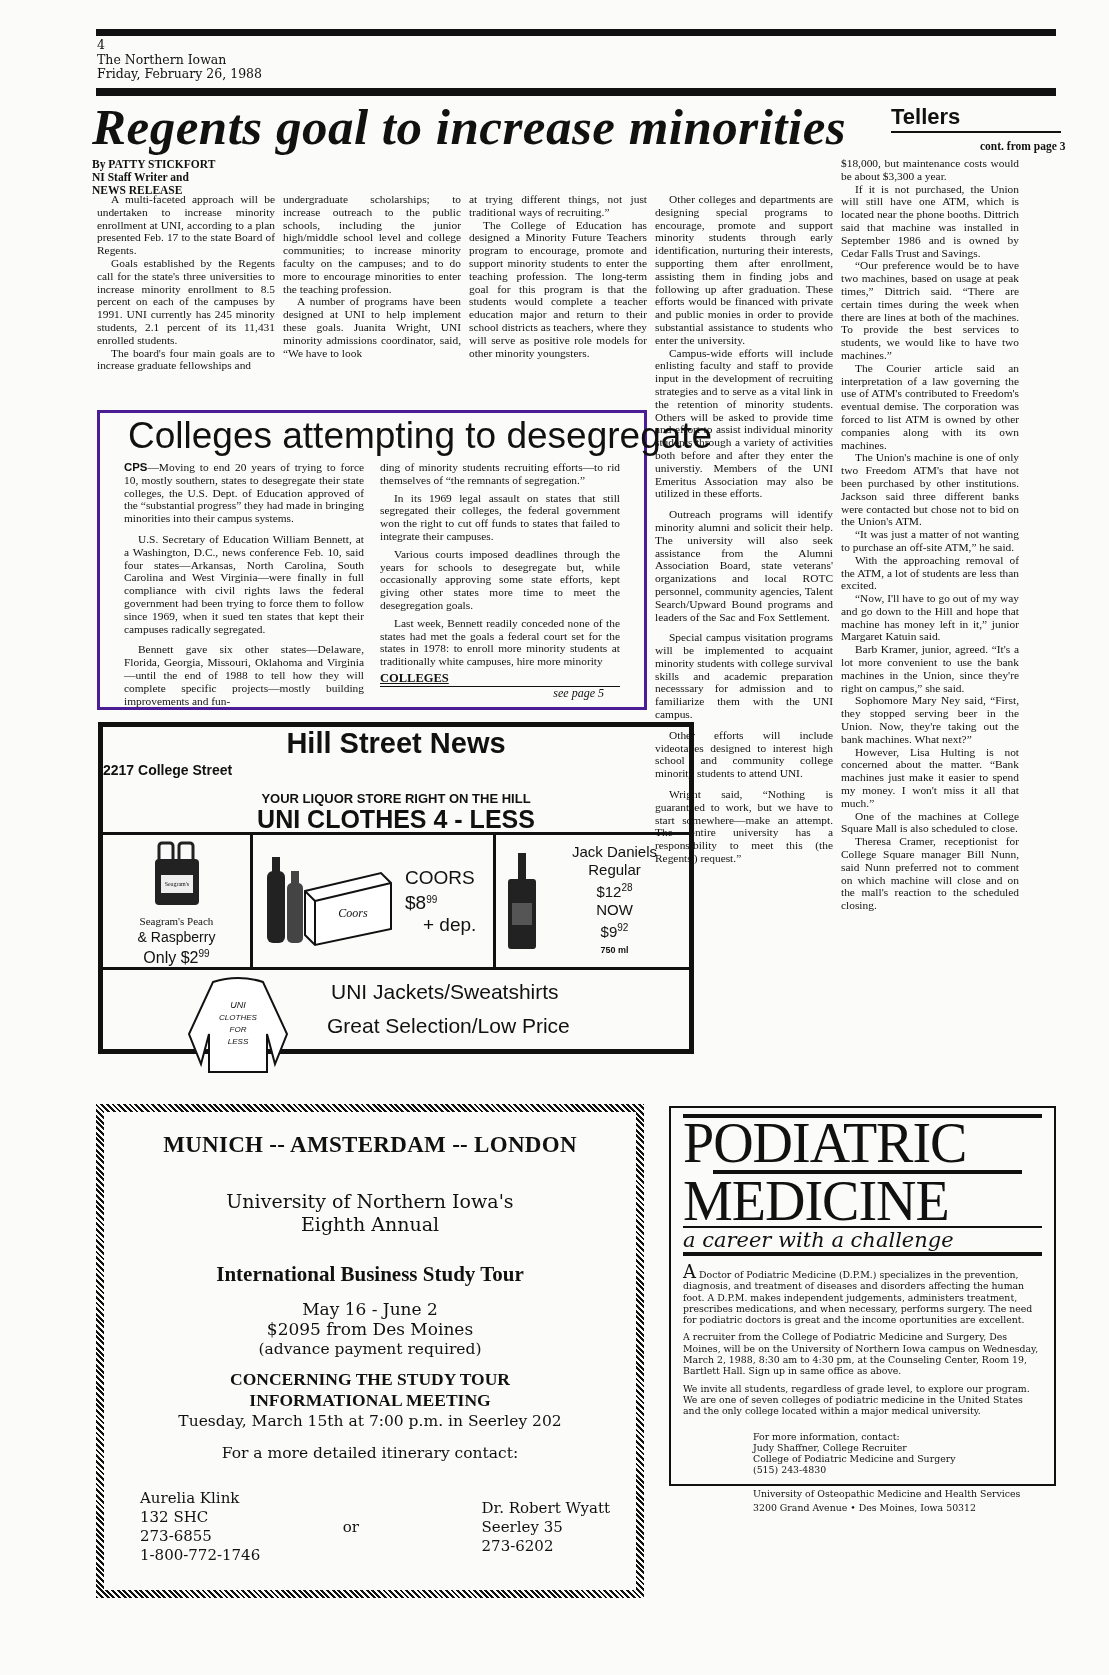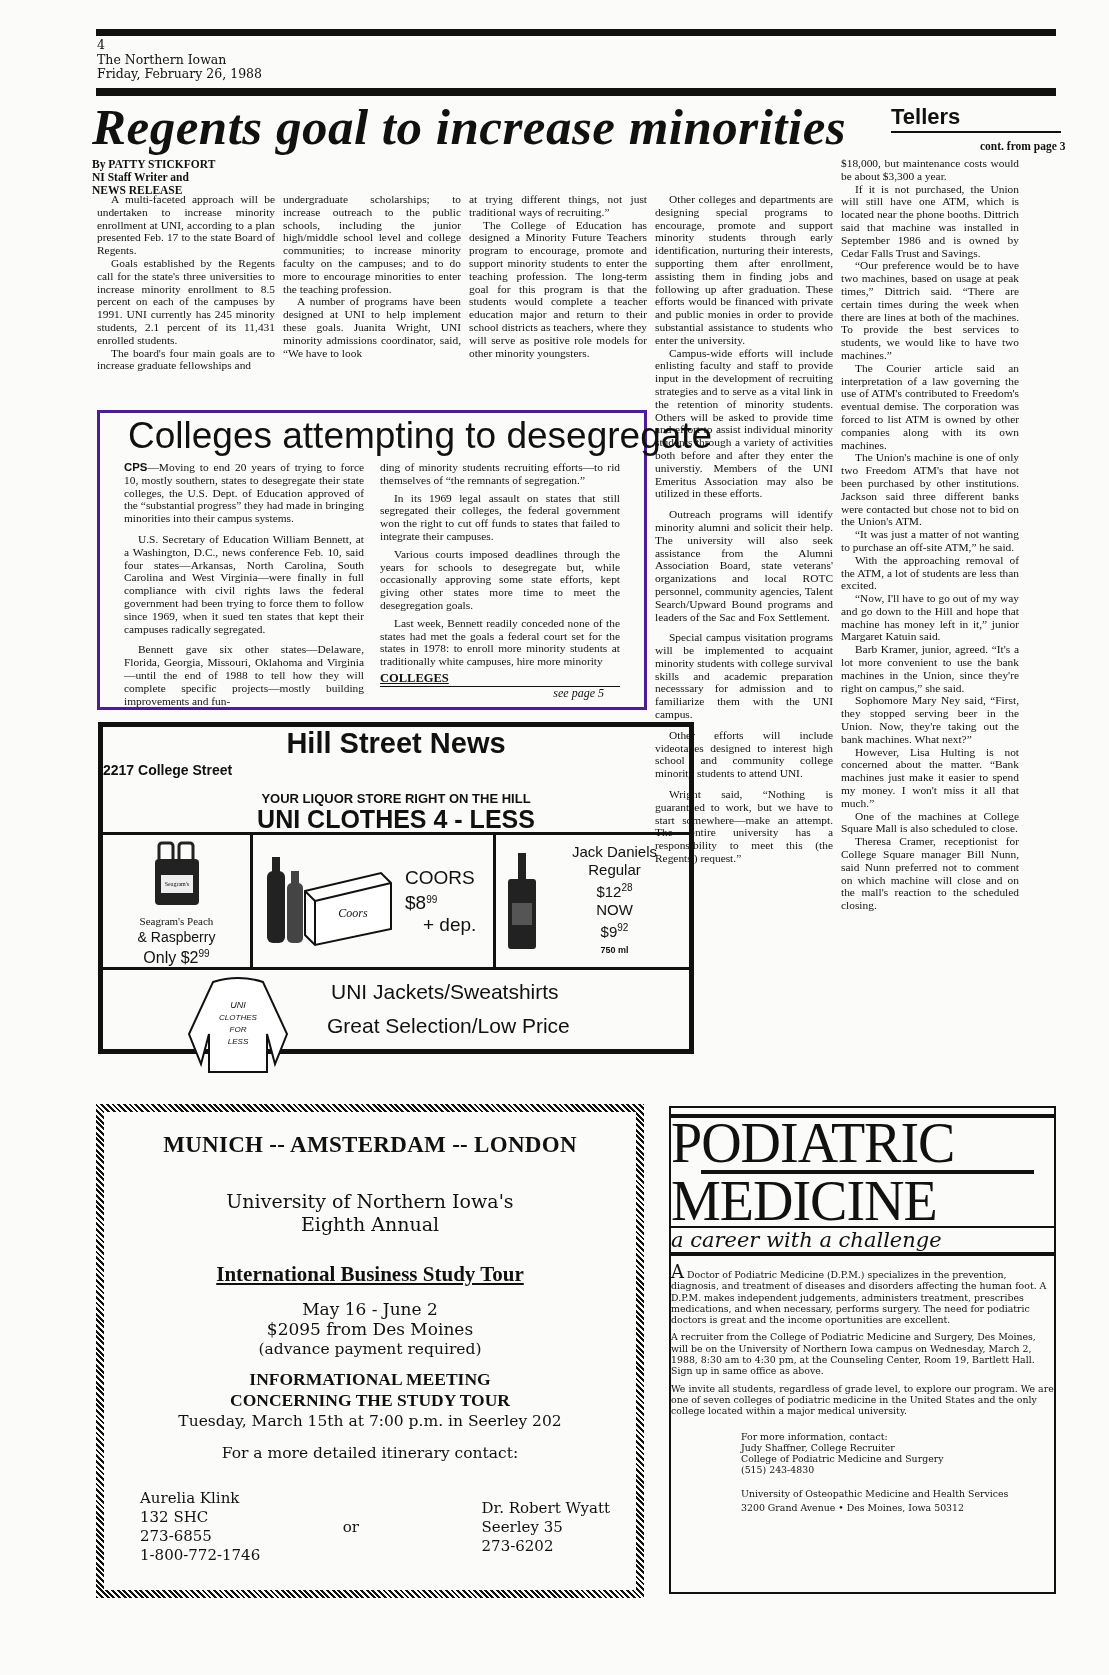--- a/index.html
+++ b/index.html
@@ -29,25 +29,25 @@
   .hill-clothes { text-align: center; font-weight: bold; font-size: 25px; line-height: 26px; }
   .hill-row { display: flex; border-top: 3px solid #111; height: 135px; }
   .hill-cell { border-right: 3px solid #111; position: relative; }
   .hill-cell:last-child { border-right: none; }
   .hill-bottom { border-top: 3px solid #111; height: 110px; position: relative; }
   .price { font-size: 19px; line-height: 22px; }
   sup.c { font-size: 10px; vertical-align: 6px; }
   .ad-tour { left: 96px; top: 1104px; width: 548px; height: 494px; border: 8px solid transparent; border-image: repeating-linear-gradient(45deg, #111 0 2px, #fbfbf9 2px 4px) 8; text-align: center; font-family: "DejaVu Serif", serif; }
   .t-big { font-family: "Liberation Serif", serif; font-weight: bold; font-size: 23px; margin-top: 20px; letter-spacing: 0.3px; }
   .t-mid { font-size: 19px; line-height: 23px; margin-top: 32px; }
-  .t-ibst { font-family: "Liberation Serif", serif; font-weight: bold; font-size: 21px; margin-top: 26px; text-decoration: underline; }
+  .t-ibst { font-family: "Liberation Serif", serif; font-weight: bold; font-size: 21px; margin-top: 26px; }
   .t-line { font-size: 15.5px; line-height: 20px; }
   .t-meet { font-family: "Liberation Serif", serif; font-weight: bold; font-size: 17.5px; line-height: 21px; margin-top: 10px; }
   .contacts { display: flex; justify-content: space-between; text-align: left; padding: 0 26px 0 36px; margin-top: 26px; font-size: 15px; line-height: 19px; }
-  .ad-pod { left: 669px; top: 1106px; width: 387px; height: 488px; border: 2px solid #111; padding: 6px 0; }
+  .ad-pod { left: 669px; top: 1106px; width: 387px; height: 380px; border: 2px solid #111; padding: 6px 12px; }
   .pod-rule { height: 4px; background: #111; margin: 0 0 0 0; }
   .pod-title { font-family: "Liberation Serif", serif; font-size: 56px; line-height: 50px; letter-spacing: -1px; white-space: nowrap; }
   .pod-script { font-family: "DejaVu Serif", serif; font-style: italic; font-size: 21px; line-height: 24px; border-top: 2px solid #111; }
   .pod-body { font-family: "DejaVu Serif", serif; font-size: 9.4px; line-height: 11.3px; margin-top: 10px; }
   .pod-body p { margin-bottom: 6px; }
   .dropcap { font-size: 18px; }
   .pod-contact { font-family: "DejaVu Serif", serif; font-size: 9.4px; line-height: 11.3px; padding-left: 70px; margin-top: 14px; }
 </style>
 </head>
 <body>
@@ -199,22 +199,22 @@
     <div>University of Northern Iowa's</div>
     <div>Eighth Annual</div>
   </div>
   <div class="t-ibst">International Business Study Tour</div>
   <div style="margin-top:12px;">
     <div class="t-line" style="font-size:17px">May 16 - June 2</div>
     <div class="t-line" style="font-size:17px">$2095 from Des Moines</div>
     <div class="t-line">(advance payment required)</div>
   </div>
   <div class="t-meet">
+    <div>CONCERNING THE STUDY TOUR</div>
     <div>INFORMATIONAL MEETING</div>
-    <div>CONCERNING THE STUDY TOUR</div>
   </div>
   <div class="t-line">Tuesday, March 15th at 7:00 p.m. in Seerley 202</div>
   <div class="t-line" style="margin-top:12px;">For a more detailed itinerary contact:</div>
   <div class="contacts">
     <div>
       <div>Aurelia Klink</div>
       <div>132 SHC</div>
       <div>273-6855</div>
       <div>1-800-772-1746</div>
     </div>

